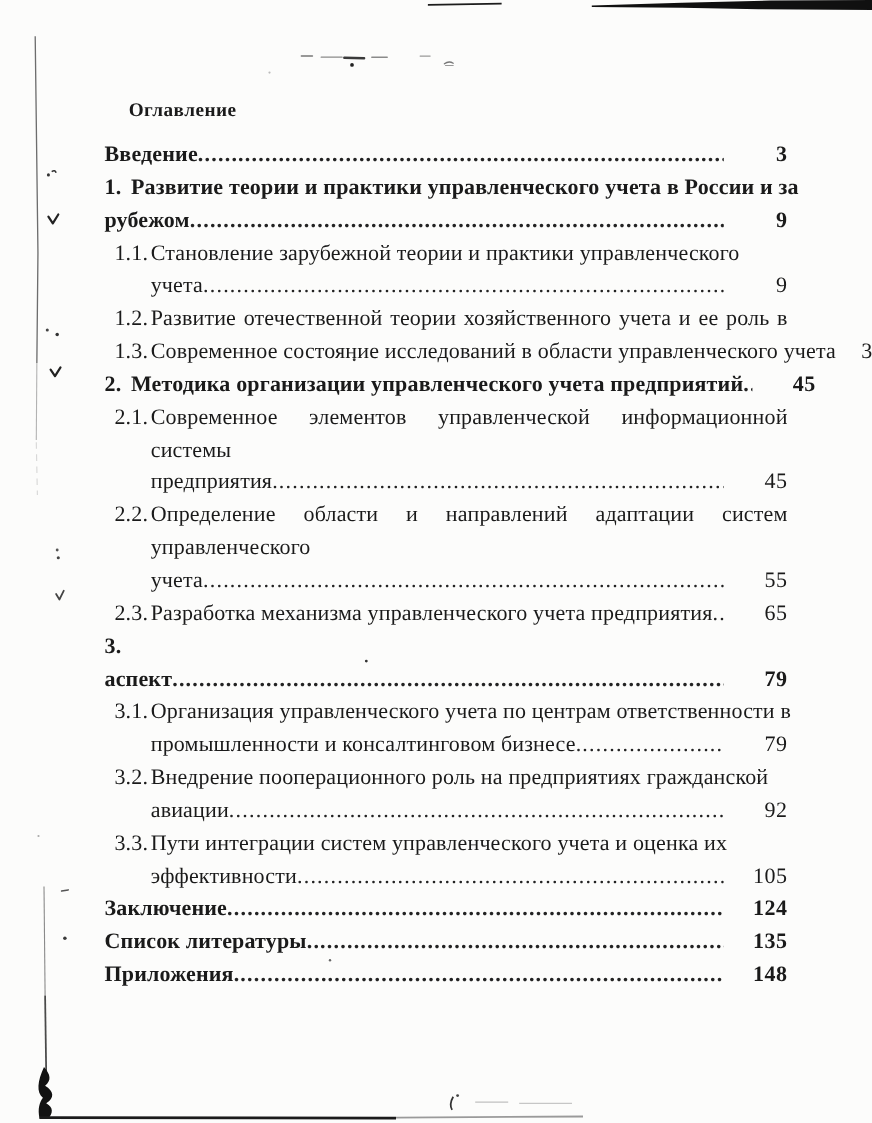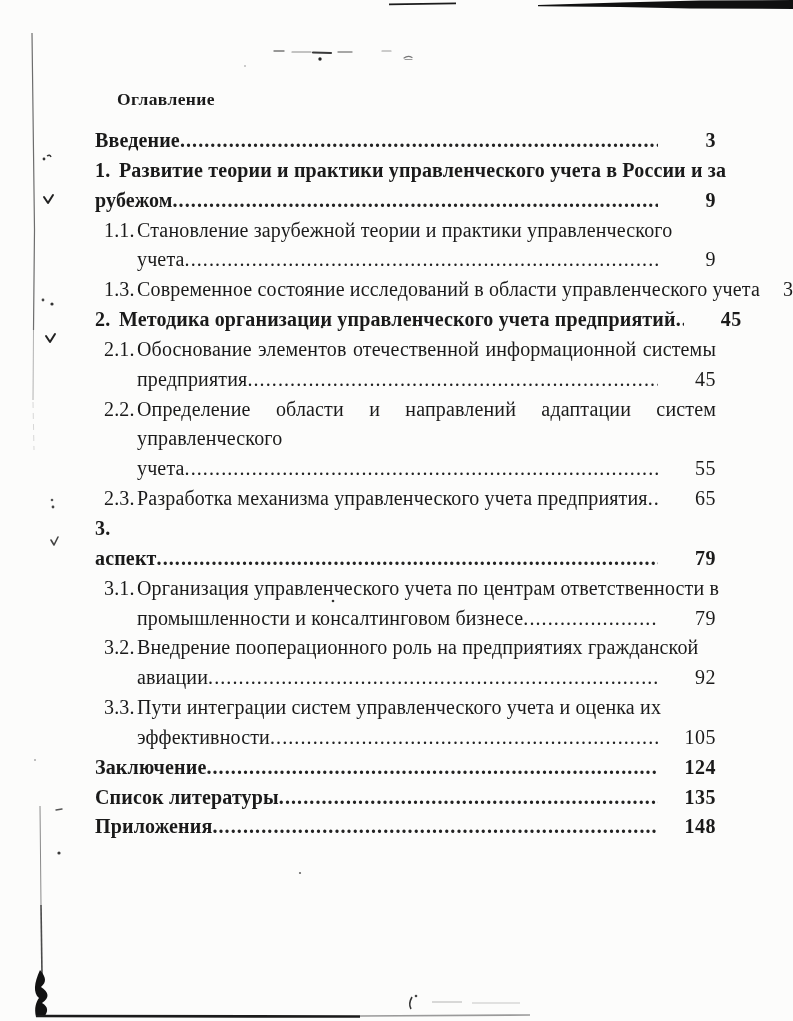--- a/index.html
+++ b/index.html
@@ -123,39 +123,43 @@
     <span class="num2">1.1.</span>
     <span class="txt">Становление зарубежной теории и практики управленческого</span>
   </div>
 
   <div class="row lv2">
     <span class="txt">учета</span>
     <span class="leader"></span>
     <span class="page">9</span>
   </div>
 
+  <div class="row lv1">
+    <span class="num2">1.2.</span>
+    <span class="txt just">Развитие отечественной теории хозяйственного учета и ее роль в</span>
+  </div>
 
 
   <div class="row lv1">
     <span class="num2">1.3.</span>
     <span class="txt">Современное состояние исследований в области управленческого учета</span>
     <span class="spacer"></span>
     <span class="page">33</span>
   </div>
 
   <div class="row b">
     <span class="num1">2.</span>
     <span class="txt">Методика организации управленческого учета предприятий </span>
     <span class="leader"></span>
     <span class="page">45</span>
   </div>
 
   <div class="row lv1">
     <span class="num2">2.1.</span>
-    <span class="txt just">Обоснование элементов отечественной информационной системы</span>
+    <span class="txt just">Современное элементов управленческой информационной системы</span>
   </div>
 
   <div class="row lv2">
     <span class="txt">предприятия </span>
     <span class="leader"></span>
     <span class="page">45</span>
   </div>
 
   <div class="row lv1">
     <span class="num2">2.2.</span>

